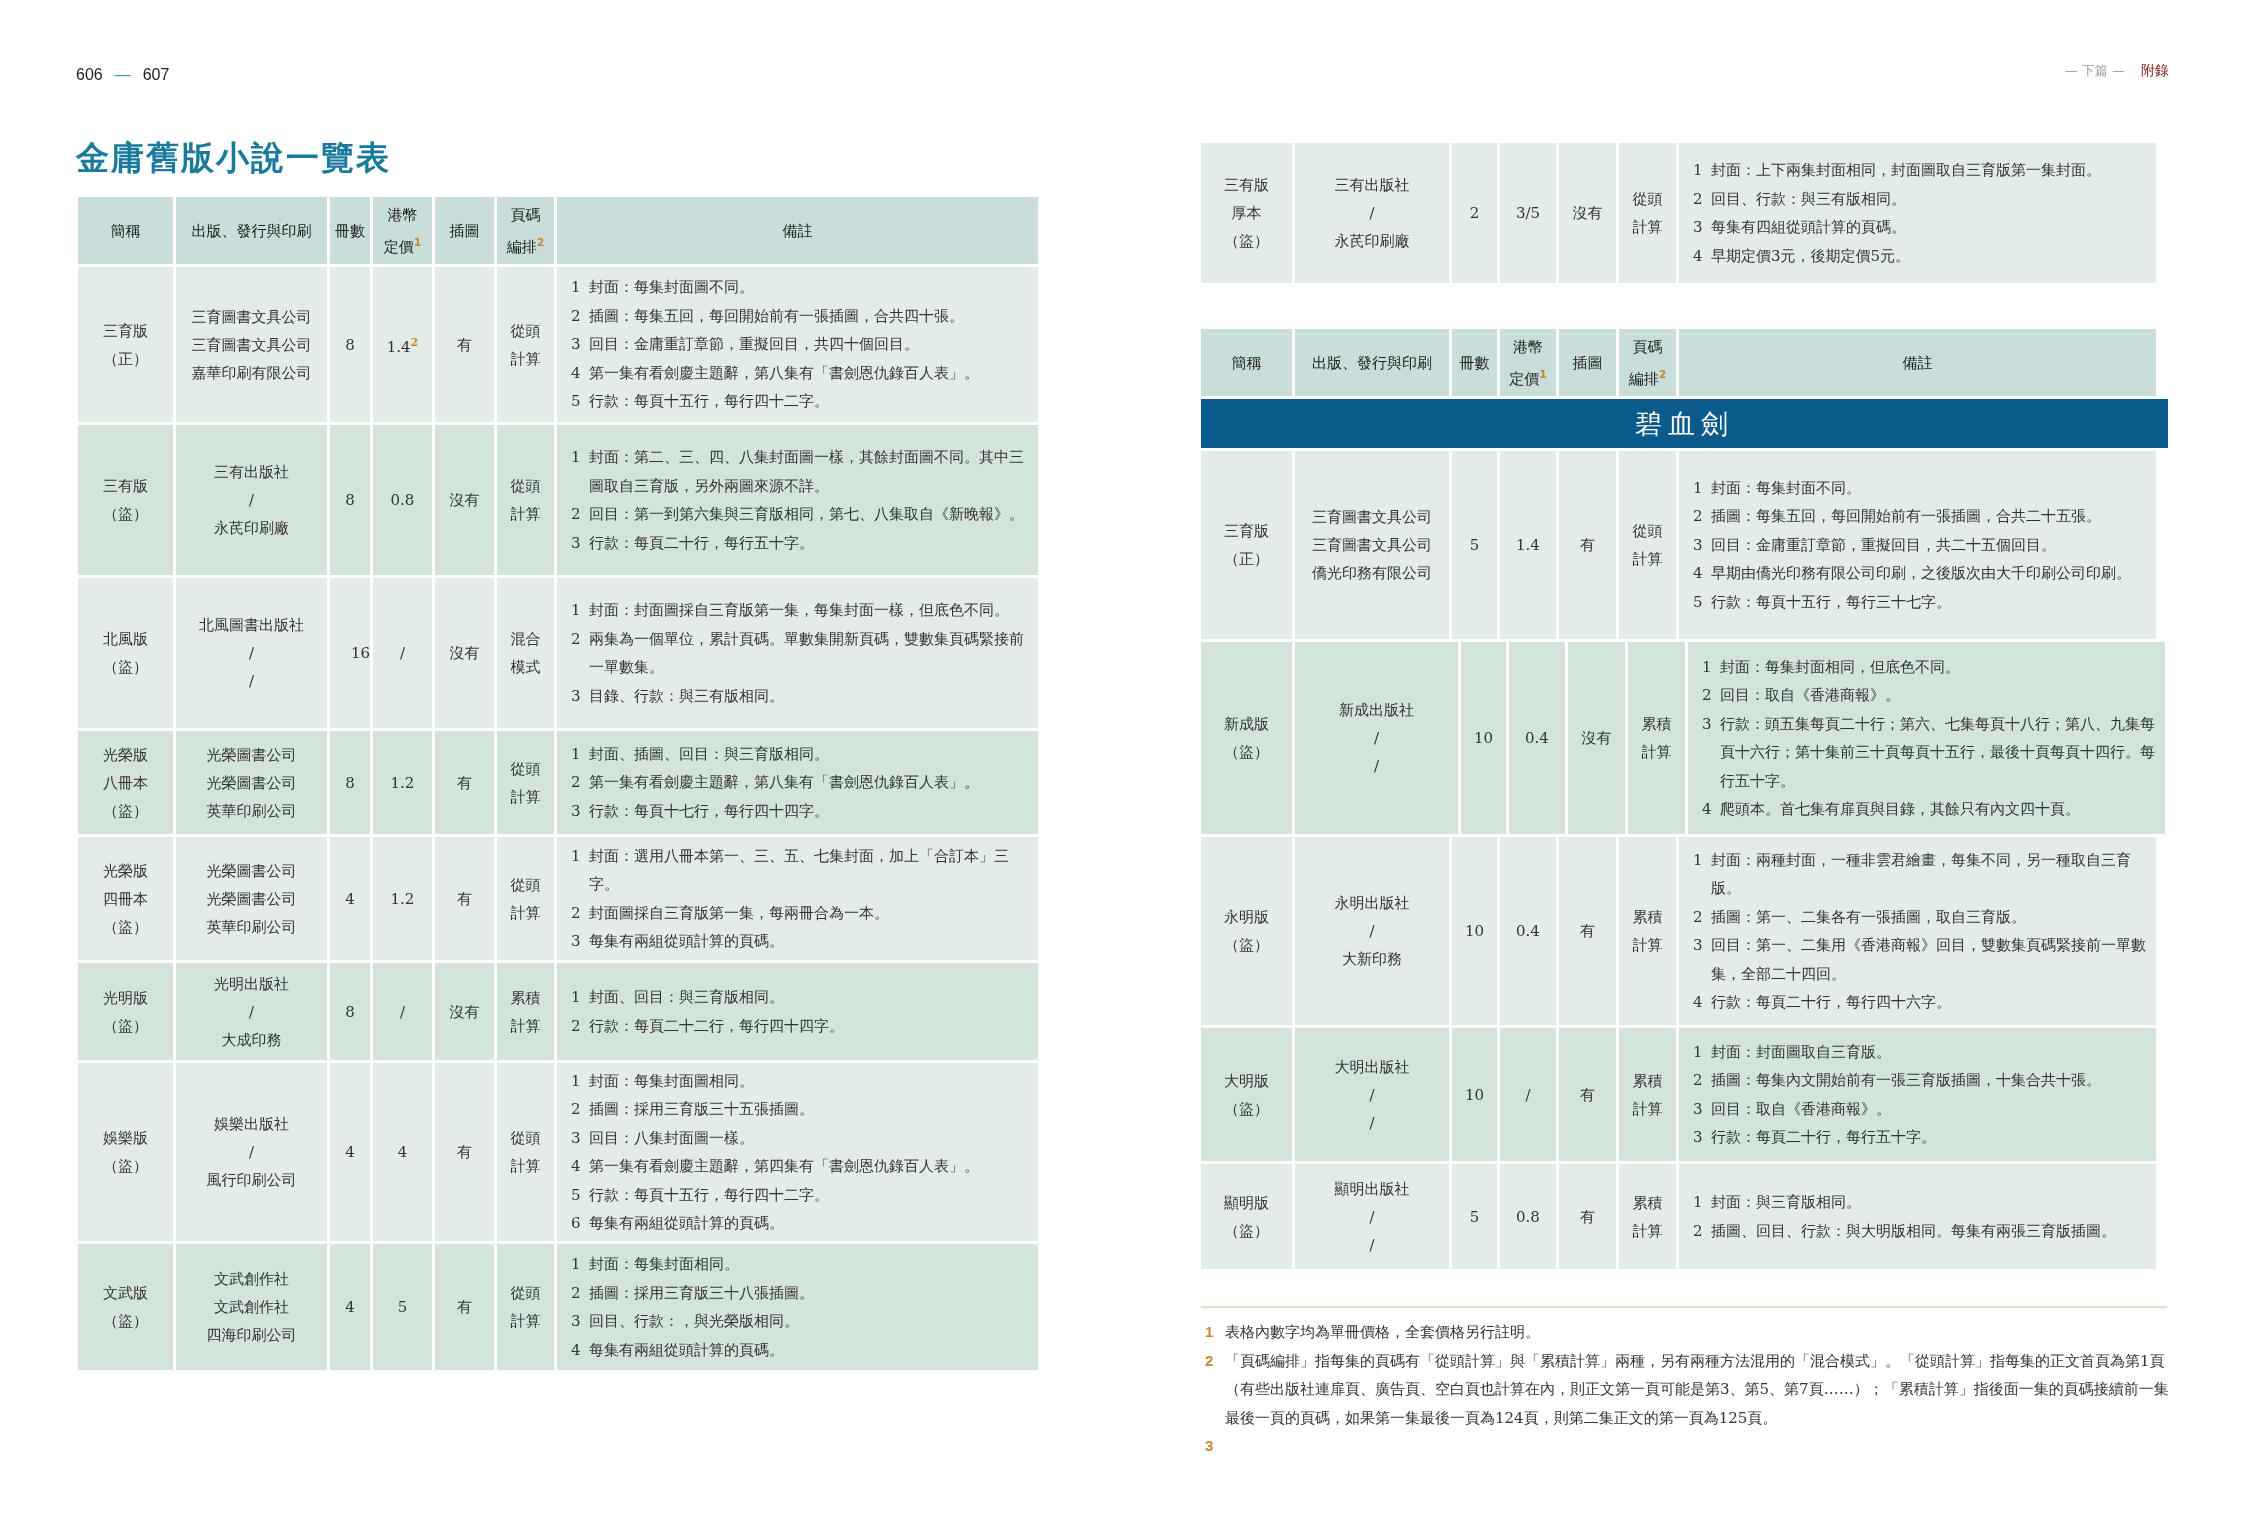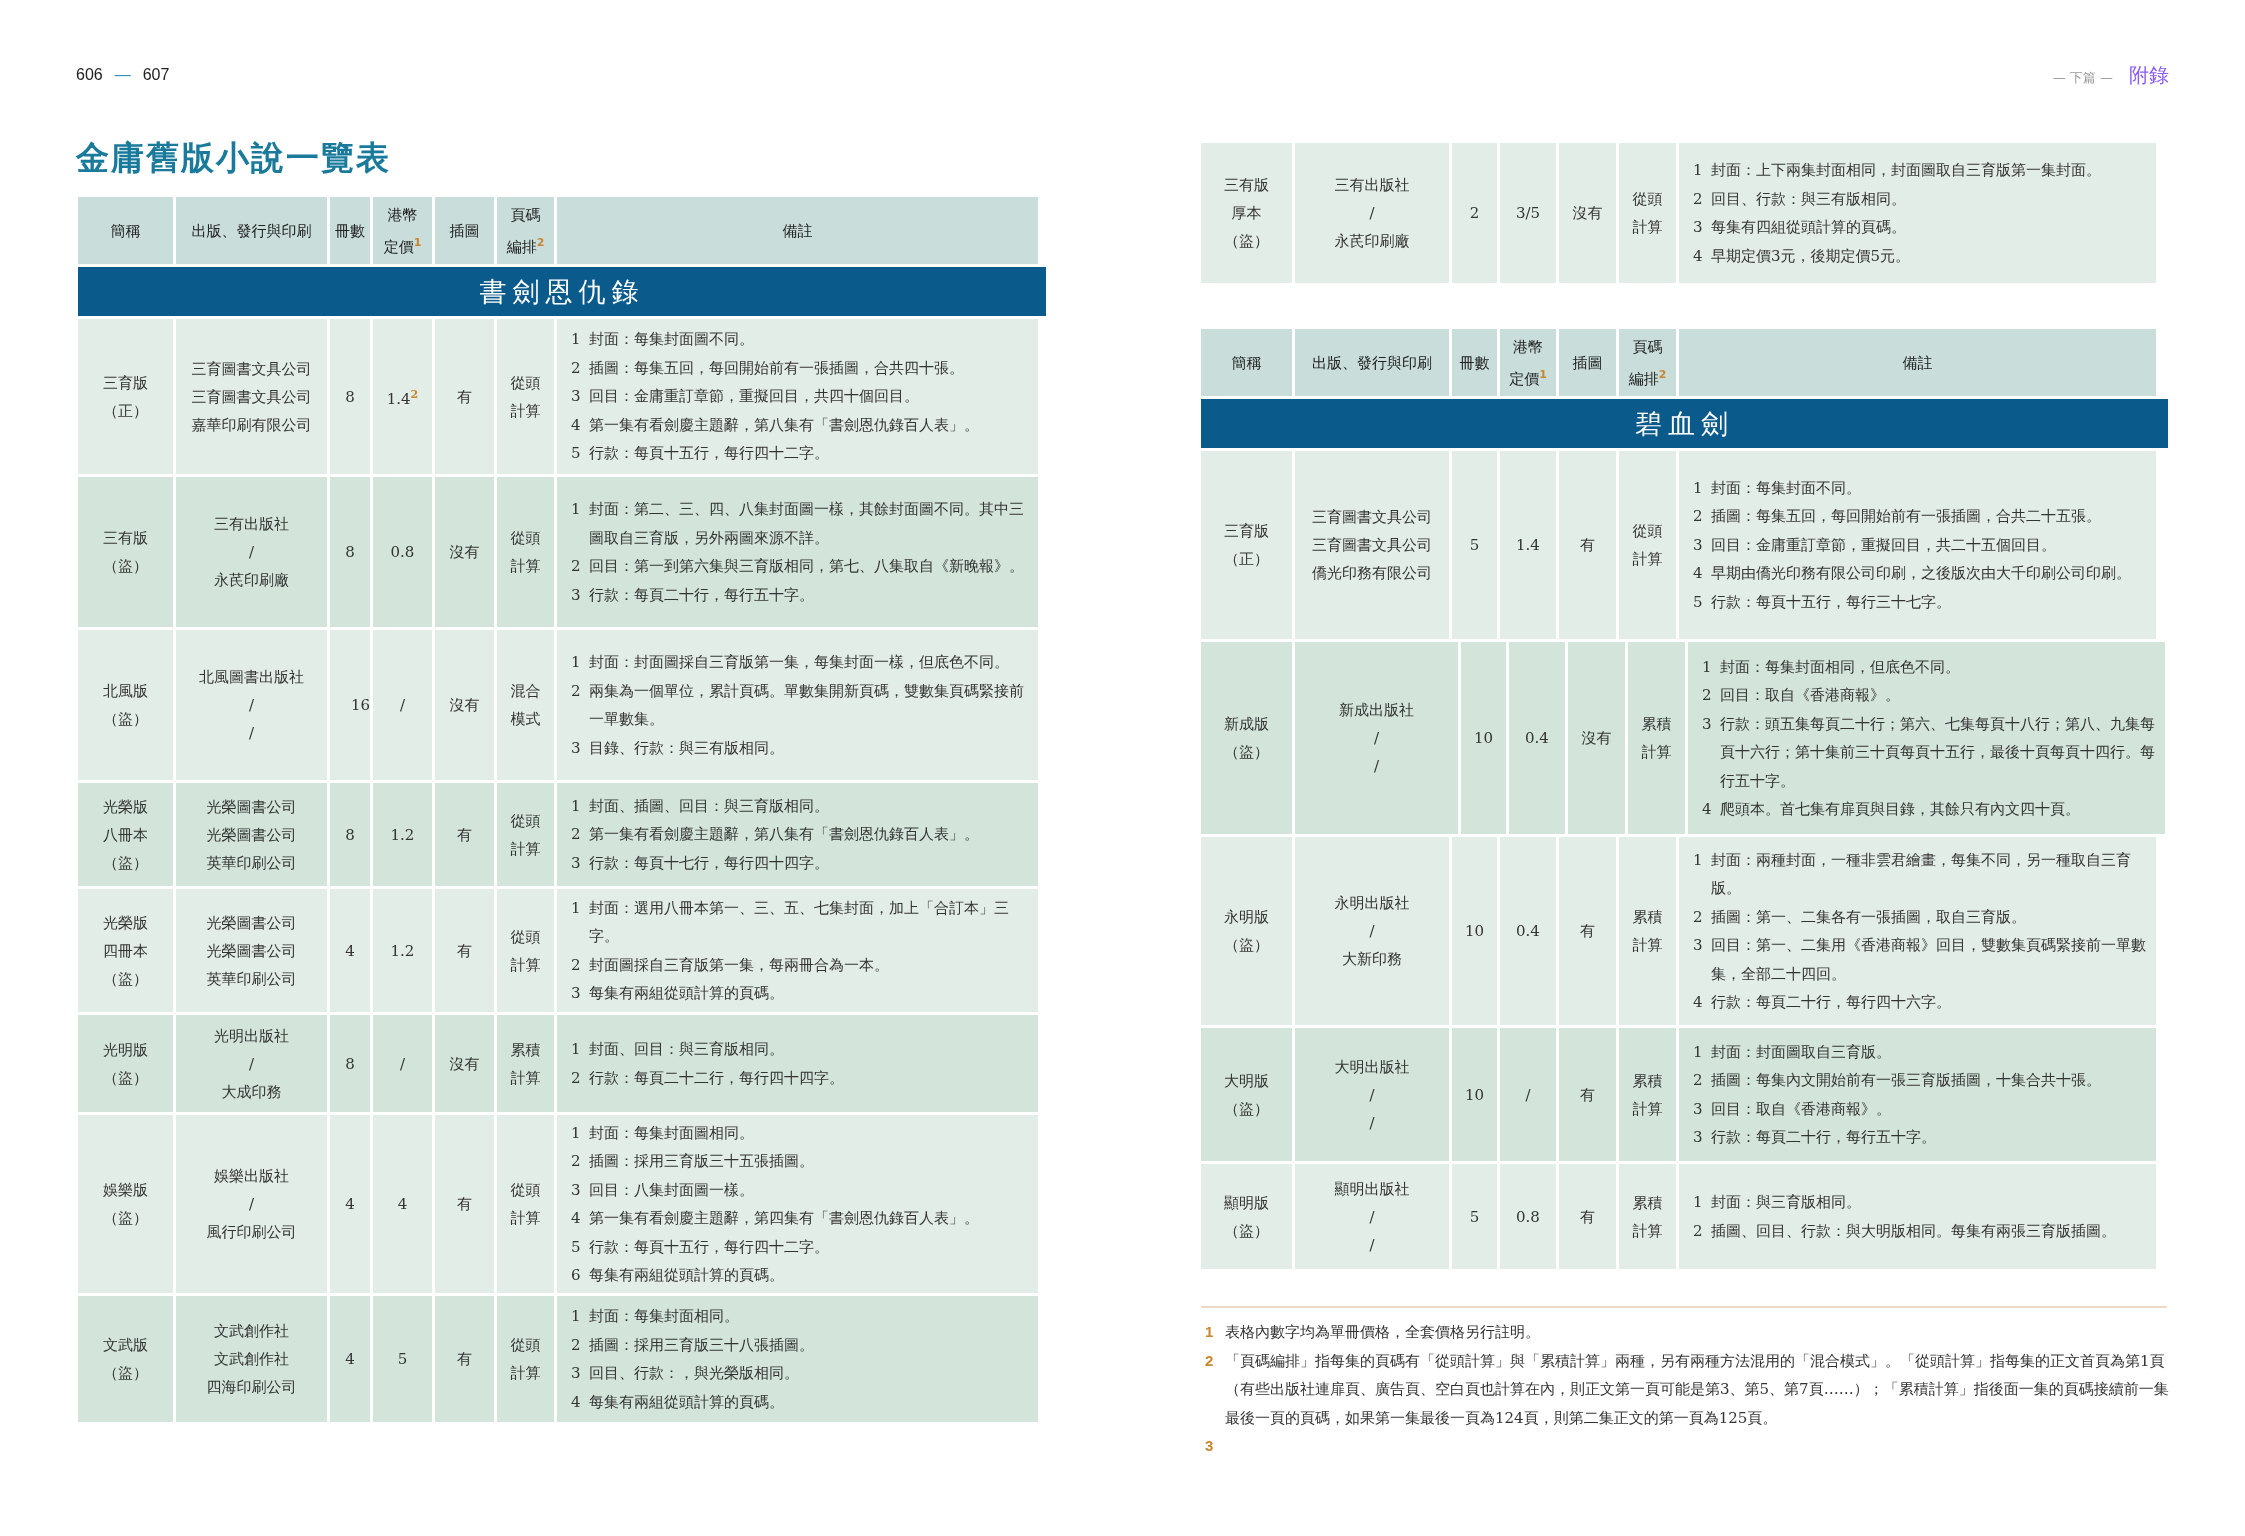--- a/index.html
+++ b/index.html
@@ -2,21 +2,21 @@
 <html><head>
 <meta charset="utf-8">
 <style>
   html, body { margin:0; padding:0; background:#ffffff; }
   body { width:2245px; height:1536px; position:relative; overflow:hidden;
          font-family:"DejaVu Serif","Liberation Serif",serif; color:#333; }
   .pagenum { position:absolute; left:76px; top:66px; font-family:"Liberation Sans",sans-serif; font-size:16px; color:#222; }
   .pagenum .dash { color:#2a8fb0; margin:0 12px; }
   .runhead { position:absolute; right:76px; top:62px; display:flex; align-items:baseline; gap:16px; }
   .runhead .part { font-family:"DejaVu Sans",sans-serif; font-size:13px; color:#999; }
-  .runhead .sec { font-family:Liberation Mono, monospace; font-size:20px; color:#8b5cf6; }
+  .runhead .sec { font-family:Liberation Mono, monospace; font-size:14px; color:#7f1d1d; }
   .title { position:absolute; left:76px; top:136px; font-size:33px; color:#1a7a9c; letter-spacing:2px; font-family:"DejaVu Serif",serif; font-weight:bold; }
 
   .tbl { position:absolute; display:flex; flex-direction:column; gap:3px; }
   .row { display:flex; gap:3px; }
   .row > div { display:flex; align-items:center; justify-content:center; text-align:center; box-sizing:border-box; }
   .hdr > div { background:#c9dedb; font-family:"DejaVu Sans",sans-serif; font-size:15px; color:#222; line-height:28px; }
   .hdr sup { color:#c9862e; font-size:11px; font-weight:bold; }
   .band { background:#0a5a8c; color:#fff; font-size:27px; letter-spacing:6px; display:flex; align-items:center; justify-content:center; font-family:"DejaVu Serif",serif; }
   .data > div { font-size:15px; line-height:28px; color:#333; }
   .data.a > div { background:#e3ede8; }
@@ -68,23 +68,20 @@
       <div style="width: 57px;">
         <div class="stack">
           <div>頁碼</div>
           <div><span>編排</span><sup>2</sup></div>
         </div>
       </div>
       <div style="width: 481px;">
         <span>備註</span>
       </div>
     </div>
-    <div class="band" style="height: 49px;">
-      <span>書劍恩仇錄</span>
-    </div>
     <div class="row data a" style="height: 155px;">
       <div style="width: 95px;">
         <div class="stack">
           <div>三育版</div>
           <div>（正）</div>
         </div>
       </div>
       <div style="width: 151px;">
         <div class="stack">
           <div>三育圖書文具公司</div>

